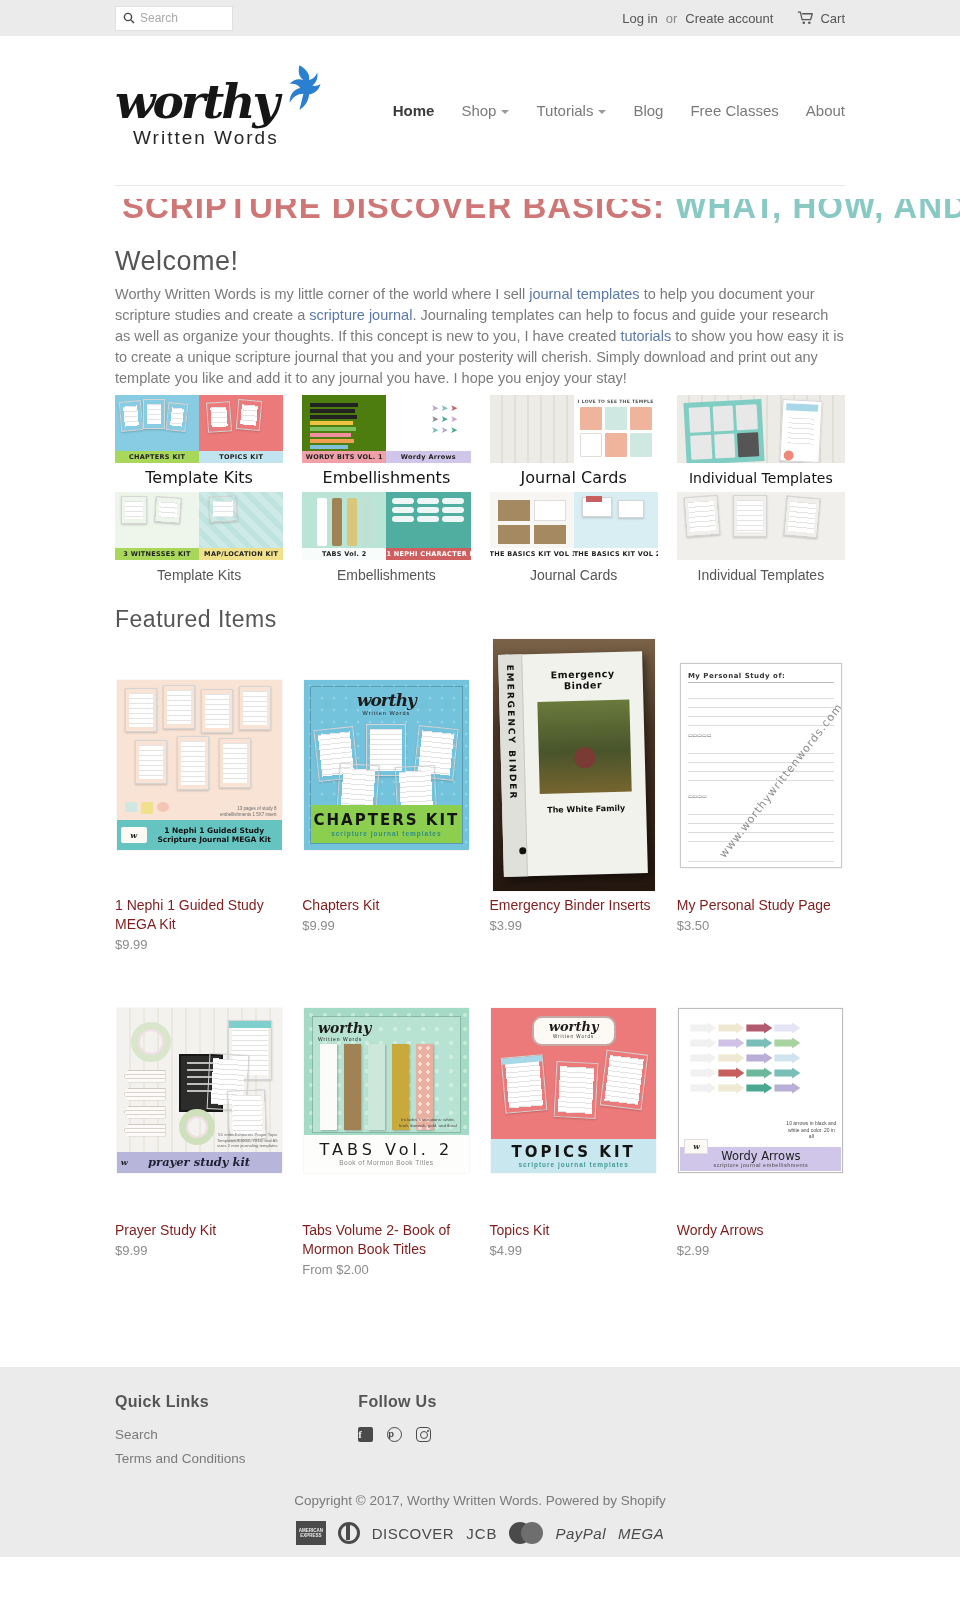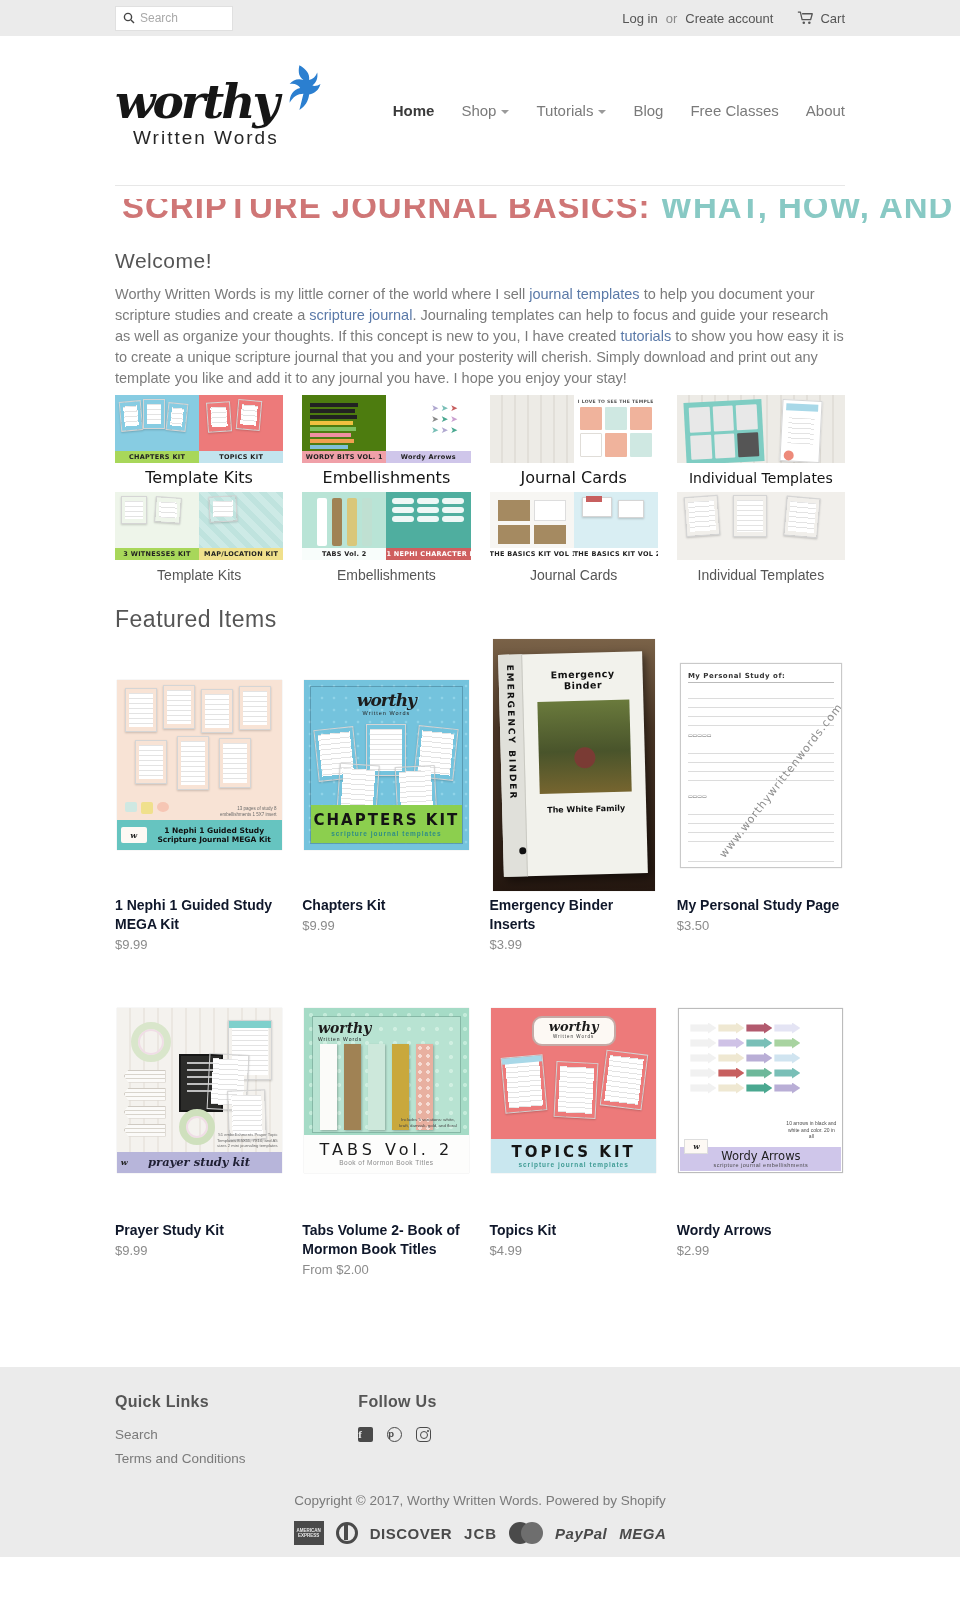--- a/index.html
+++ b/index.html
@@ -31,21 +31,21 @@
 
   
   .hero { margin-top:13px; height:33px; overflow:hidden; cursor:pointer; }
   .hero-line { white-space:nowrap; font-weight:bold; font-size:33px; line-height:42px; letter-spacing:1px; margin-top:-13px; padding-left:122px; opacity:.85; }
   .hero-red { color:#c75f5f; }
   .hero-teal { color:#74c0ba; }
 
   
   .main { width:730px; margin:0 auto; padding-bottom:90px; }
   h2.sec { font-weight:400; color:#555; letter-spacing:.5px; }
-  .welcome-title { font-size:21px; line-height:26px; margin-top:16px; }
+  .welcome-title { font-size:27px; line-height:26px; margin-top:16px; }
   .intro { margin-top:10px; font-size:14.5px; line-height:21px; color:#7b7b7b; }
   .intro a { color:#5a79a8; text-decoration:none; }
   .fc-title, .fi-title { font-size:23px; line-height:28px; margin-top:21px; }
 
   .grid4 { display:grid; grid-template-columns:repeat(4,1fr); column-gap:19px; margin-top:6px; }
 
   
   .ctile { cursor:pointer; }
   .cart-art { height:165px; display:flex; flex-direction:column; overflow:hidden; background:#fff; }
   .crow { display:flex; flex:1; min-height:0; }
@@ -67,21 +67,21 @@
   .pills i { width:22px; height:6px; background:#fff; border-radius:3px; opacity:.9; }
   .tilegrid { position:absolute; inset:8px 6px 6px; display:grid; grid-template-columns:1fr 1fr 1fr; gap:3px; }
   .tilegrid i { border-radius:1px; }
   .kraftgrid { position:absolute; inset:8px 8px 16px; display:grid; grid-template-columns:1fr 1fr; gap:4px; }
   .kraftgrid i { background:#a58a61; }
   .wood { background:repeating-linear-gradient(90deg,#edebe6 0 11px,#e2dfd9 11px 13px); }
 
   
   .pcell { cursor:pointer; }
   .imgbox { height:252px; display:flex; align-items:center; justify-content:center; }
-  .ptitle { font-size:14px; font-weight:bold; color:#0f172a; line-height:19px; margin-top:5px; }
+  .ptitle { font-size:14px; font-weight:normal; color:#7f1d1d; line-height:19px; margin-top:5px; }
   .pprice { font-size:13px; color:#8b8b8b; margin-top:3px; }
   .art { position:relative; overflow:hidden; box-shadow:0 0 1px rgba(0,0,0,.2); }
 
   
   .p1 { width:165px; height:170px; background:#f8e3d5; }
   .p1 .mpg { width:32px; height:44px; }
   .p1-note { position:absolute; right:5px; bottom:32px; width:58px; font-size:4.5px; color:#6a6a6a; text-align:right; line-height:6px; }
   .p1-banner { position:absolute; left:0; right:0; bottom:0; height:30px; background:#66c4c0; display:flex; align-items:center; gap:4px; padding:0 4px; }
   .p1-logochip { width:26px; height:16px; background:#fdf9f4; border-radius:2px; flex:none; font-family:"DejaVu Serif",serif; font-style:italic; font-weight:bold; font-size:8px; color:#222; text-align:center; line-height:16px; }
   .p1-title { font-size:7.5px; font-weight:bold; color:#111; text-align:center; line-height:9px; font-family:"DejaVu Sans",sans-serif; }
@@ -181,21 +181,21 @@
   .pin { width:15px; height:15px; border:1.5px solid #4a4a4a; border-radius:50%; color:#4a4a4a; font-weight:bold; font-size:9.5px; text-align:center; line-height:12px; }
   .ig { width:15px; height:15px; border:1.5px solid #4a4a4a; border-radius:4px; position:relative; }
   .ig::before { content:""; position:absolute; left:3px; top:3px; width:6px; height:6px; border:1.5px solid #4a4a4a; border-radius:50%; }
   .ig::after { content:""; position:absolute; right:1.5px; top:1.5px; width:2px; height:2px; background:#4a4a4a; border-radius:50%; }
   .ft-email { margin-top:16px; font-size:13.5px; color:#7a7a7a; }
   .ft-copy { text-align:center; font-size:13.5px; color:#7a7a7a; margin-top:20px; }
   .pays { display:flex; justify-content:center; align-items:center; gap:12px; margin-top:13px; color:#4a4a4a; }
   .pay-amex { width:30px; height:24px; background:#4a4a4a; color:#ebebeb; font-size:4.5px; font-weight:bold; text-align:center; display:flex; align-items:center; justify-content:center; line-height:5.5px; padding:2px; }
   .pay-diners { width:22px; height:22px; border-radius:50%; border:3.5px solid #4a4a4a; position:relative; }
   .pay-diners::before { content:""; position:absolute; left:5.5px; top:0px; width:4px; height:15px; background:#4a4a4a; }
-  .pay-txt { font-weight:bold; font-size:15px; letter-spacing:.5px; }
+  .pay-txt { font-weight:normal; font-size:15px; letter-spacing:.5px; }
   .pay-disc { position:relative; }
   .pay-jcb { letter-spacing:1px; }
   .pay-mc { position:relative; width:34px; height:22px; }
   .pay-mc::before, .pay-mc::after { content:""; position:absolute; top:0; width:22px; height:22px; border-radius:50%; background:#4a4a4a; }
   .pay-mc::before { left:0; }
   .pay-mc::after { left:12px; background:#6e6e6e; }
   .pay-italic { font-style:italic; }
 </style>
 </head>
 <body>
@@ -253,21 +253,21 @@
           <span>Free Classes</span>
         </a>
       <a href="#">
           <span>About</span>
         </a>
     </div>
   </div>
 </div>
 
 <div class="hero">
-  <div class="hero-line"><span class="hero-red">SCRIPTURE JOURNAL BASICS:</span><span class="hero-teal"> WHAT, HOW, AND WHY</span></div>
+  <div class="hero-line"><span class="hero-red">SCRIPTURE DISCOVER BASICS:</span><span class="hero-teal"> WHAT, HOW, AND WHY</span></div>
 </div>
 
 <div class="main">
   <h2 class="sec welcome-title">Welcome!</h2>
   <p class="intro"><span>Worthy Written Words is my little corner of the world where I sell </span><a href="#">journal templates</a><span> to help you document your scripture studies and create a </span><a href="#">scripture journal</a><span>. Journaling templates can help to focus and guide your research as well as organize your thoughts.  If this concept is new to you, I have created </span><a href="#">tutorials</a><span> to show you how easy it is to create a unique scripture journal that you and your posterity will cherish. Simply download and print out any template you like and add it to any journal you have. I hope you enjoy your stay!</span></p>
 
 
   <div class="grid4">
 
     <div class="ctile">

